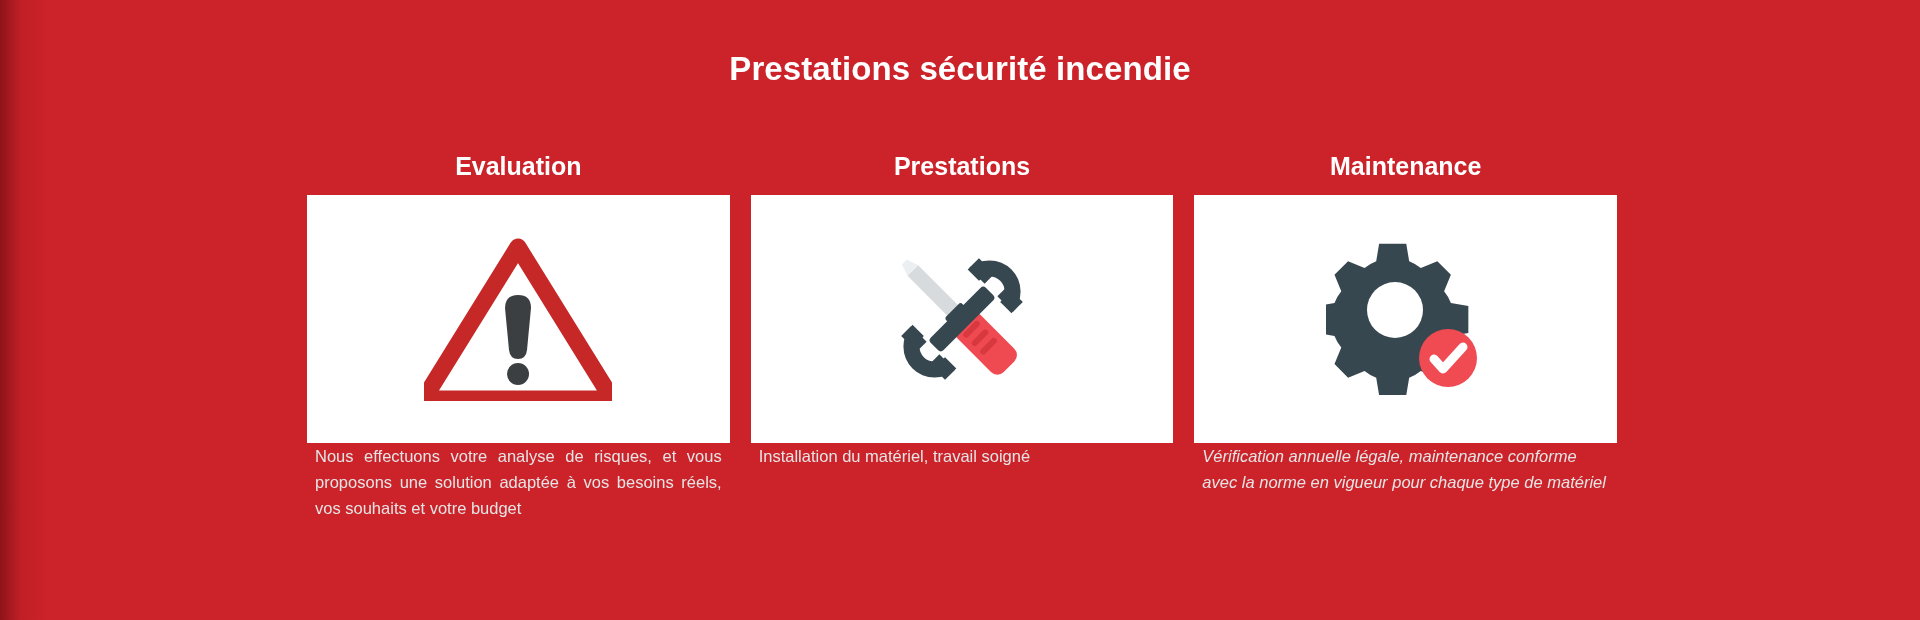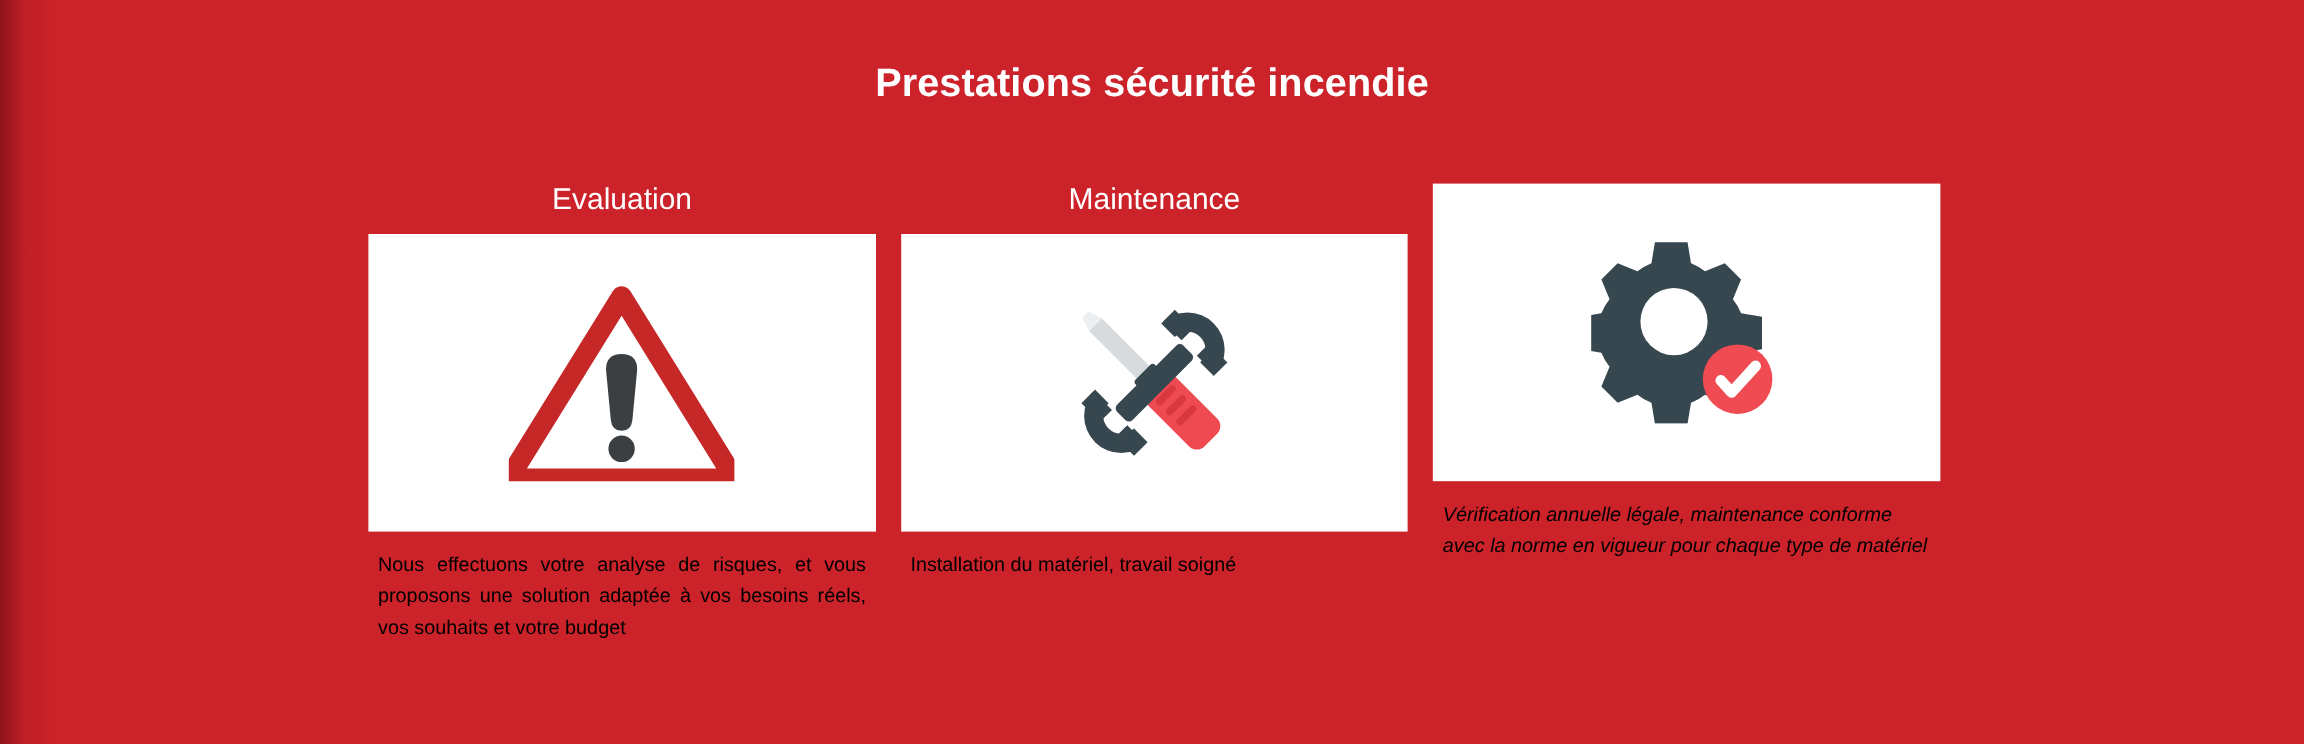--- a/index.html
+++ b/index.html
@@ -57,40 +57,39 @@
     flex: 1 1 0;
     display: flex;
     flex-direction: column;
     min-width: 0;
   }
 
   .col-heading {
     text-align: center;
     color: #ffffff;
     font-size: 25px;
-    font-weight: normal;
+    font-weight: bold;
     margin-bottom: 14px;
     line-height: 1.1;
   }
 
   .card-media {
     background: #ffffff;
     height: 248px;
     display: flex;
     align-items: center;
     justify-content: center;
   }
 
   .card-media svg { display: block; }
 
   .col-desc {
-    color: #000000;
+    color: #e5e5e5;
     font-size: 16.5px;
     line-height: 1.58;
-    margin-top: 15px;
     padding: 0 8px;
   }
   .col-desc.justify { text-align: justify; }
   .col-desc.center  { text-align: left; }
   .col-desc.left    { text-align: left; font-style: italic; }
 </style>
 </head>
 <body>
 
 <div id="page">
@@ -109,21 +108,21 @@
             <path d="M94 10 L182 152 Q188 162 176 162 L12 162 Q0 162 6 152 Z" fill="none" stroke="#c62828" stroke-width="17" stroke-linejoin="round"></path>
             <path d="M94 58 q13 0 13 13 l-4 42 q-1 9 -9 9 q-8 0 -9 -9 l-4 -42 q0 -13 13 -13 Z" fill="#3b3f41"></path>
             <circle cx="94" cy="137" r="11" fill="#3b3f41"></circle>
           </svg>
         </span>
       </div>
       <p class="col-desc justify">Nous effectuons votre analyse de risques, et vous proposons une solution adaptée à vos besoins réels, vos souhaits et votre budget</p>
     </div>
 
     <div class="service-col">
-      <div class="col-heading">Maintenance</div>
+      <div class="col-heading">Prestations</div>
       <div class="card-media">
         <span>
           <svg width="170" height="150" viewBox="0 0 170 150" aria-hidden="true">
 
             <g transform="rotate(45 85 75)">
               <rect x="16" y="68" width="58" height="15" fill="#d8dbdd"></rect>
               <path d="M16 68 L4 72 L4 79 L16 83 Z" fill="#eceff1"></path>
               <rect x="72" y="64" width="16" height="23" rx="3" fill="#37474f"></rect>
               <rect x="86" y="59" width="66" height="33" rx="9" fill="#ef4a52"></rect>
               <rect x="96" y="65" width="6" height="21" rx="3" fill="#d8383f"></rect>
@@ -140,20 +139,21 @@
               <path d="M140 44 l0 22 l-14 0 l0 -22 Z"></path>
               <path d="M140 84 l0 22 l-14 0 l0 -22 Z"></path>
             </g>
           </svg>
         </span>
       </div>
       <p class="col-desc center">Installation du matériel, travail soigné</p>
     </div>
 
     <div class="service-col">
+      <div class="col-heading">Maintenance</div>
       <div class="card-media">
         <span>
           <svg width="160" height="152" viewBox="0 0 160 152" aria-hidden="true">
             <g fill="#37474f">
               <path d="M63 6 h28 l3 18 a46 46 0 0 1 12 7 l17 -7 l14 14 l-7 17 a46 46 0 0 1 7 12 l18 3 v28 l-18 3 a46 46 0 0 1 -7 12 l7 17 l-14 14 l-17 -7 a46 46 0 0 1 -12 7 l-3 18 h-28 l-3 -18 a46 46 0 0 1 -12 -7 l-17 7 l-14 -14 l7 -17 a46 46 0 0 1 -7 -12 l-18 -3 v-28 l18 -3 a46 46 0 0 1 7 -12 l-7 -17 l14 -14 l17 7 a46 46 0 0 1 12 -7 Z" transform="translate(-8,-5) scale(0.97)"></path>
             </g>
             <circle cx="69" cy="67" r="28" fill="#ffffff"></circle>
             <circle cx="122" cy="115" r="29" fill="#f04a52"></circle>
             <path d="M108 116 l9 10 l20 -22" fill="none" stroke="#ffffff" stroke-width="9" stroke-linecap="round" stroke-linejoin="round"></path>
           </svg>

